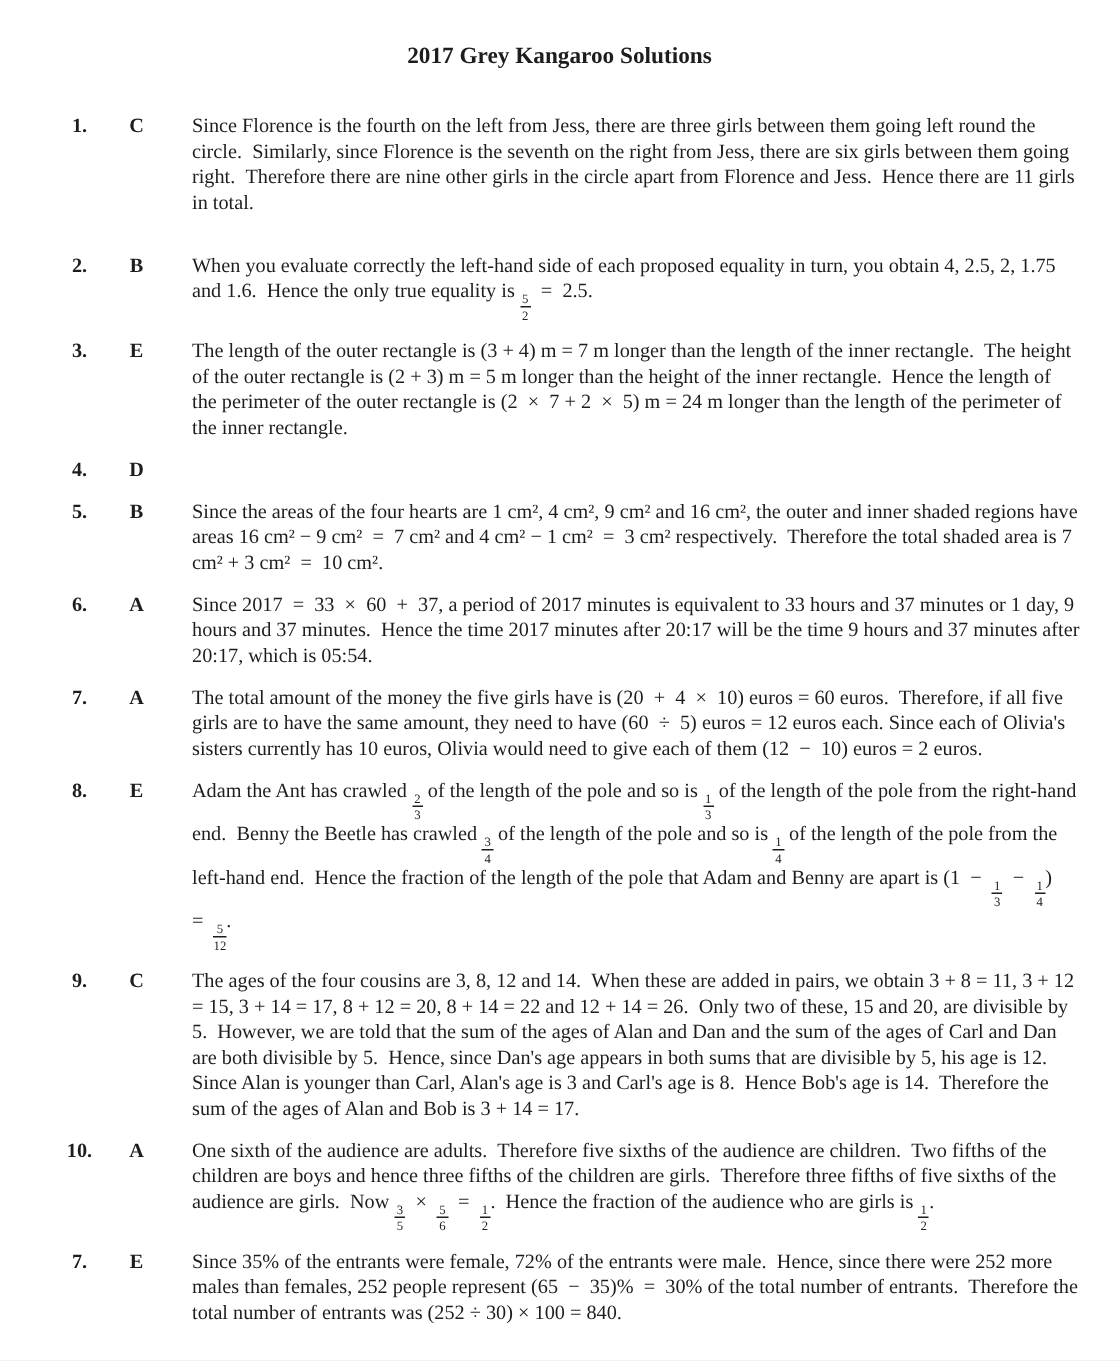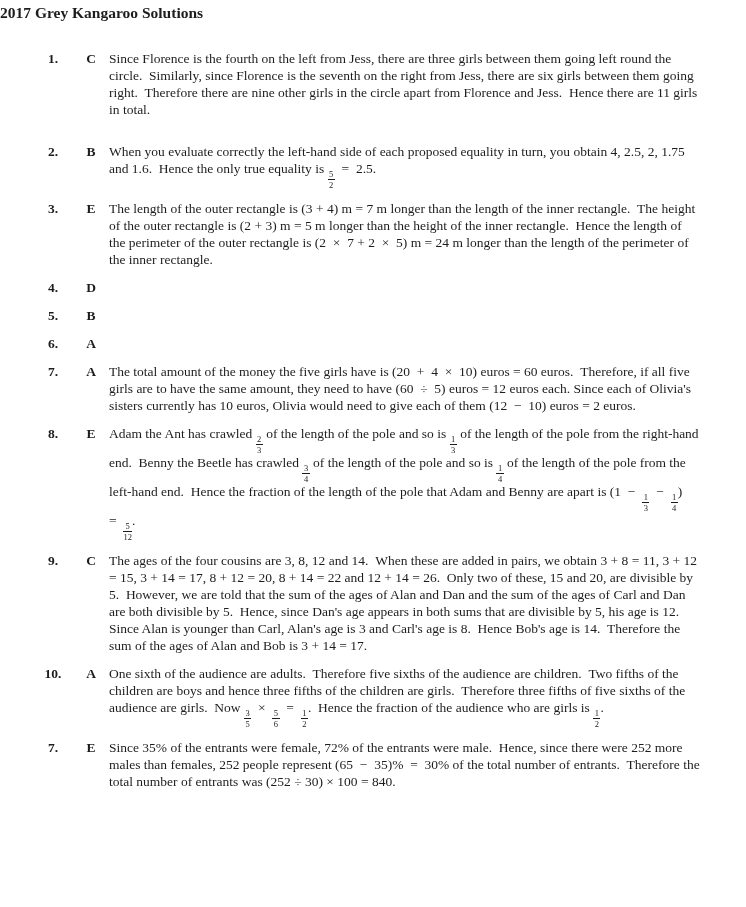--- a/index.html
+++ b/index.html
@@ -11,28 +11,29 @@
     color:var(--text,#1d1d1d);
     font-family:"Liberation Serif","DejaVu Serif",serif;
     font-size:13.5px;
     line-height:17px;
     overflow:hidden;
   }
   .title{
     font-weight:bold;
     font-size:15.5px;
     line-height:19px;
-    padding-top:3px;
+    text-align:center;
+    padding-top:28px;
   }
   .solutions{margin-top:28px;}
   .item{display:flex;align-items:flex-start;margin-bottom:11px;}
   .item:first-child{margin-bottom:25px;}
   .num{flex:none;width:24px;margin-left:41px;text-align:center;font-weight:bold;}
   .ans{flex:none;width:22px;margin-left:15px;text-align:center;font-weight:bold;}
-  .body{flex:none;width:592px;margin-left:7px;text-align:left;}
+  .body{flex:none;width:592px;margin-left:26px;text-align:left;}
   .frac{
     display:inline-flex;
     flex-direction:column;
     text-align:center;
     font-size:8.5px;
     line-height:8px;
     vertical-align:-4px;
   }
   .frac .fn{border-bottom:1px solid currentColor;padding:0 1.5px 1px;}
   .frac .fd{padding-top:1px;}
@@ -61,24 +62,26 @@
         <div class="ans">E</div>
         <div class="body">The length of the outer rectangle is (3 + 4) m = 7 m longer than the length of the inner rectangle. The height of the outer rectangle is (2 + 3) m = 5 m longer than the height of the inner rectangle. Hence the length of the perimeter of the outer rectangle is (2 × 7 + 2 × 5) m = 24 m longer than the length of the perimeter of the inner rectangle.</div>
       </div>
       <div class="item">
         <div class="num">4.</div>
         <div class="ans">D</div>
       </div>
       <div class="item">
         <div class="num">5.</div>
         <div class="ans">B</div>
+        <div class="body">Since the areas of the four hearts are 1 cm², 4 cm², 9 cm² and 16 cm², the outer and inner shaded regions have areas 16 cm² − 9 cm² = 7 cm² and 4 cm² − 1 cm² = 3 cm² respectively. Therefore the total shaded area is 7 cm² + 3 cm² = 10 cm².</div>
       </div>
       <div class="item">
         <div class="num">6.</div>
         <div class="ans">A</div>
+        <div class="body">Since 2017 = 33 × 60 + 37, a period of 2017 minutes is equivalent to 33 hours and 37 minutes or 1 day, 9 hours and 37 minutes. Hence the time 2017 minutes after 20:17 will be the time 9 hours and 37 minutes after 20:17, which is 05:54.</div>
       </div>
       <div class="item">
         <div class="num">7.</div>
         <div class="ans">A</div>
         <div class="body">The total amount of the money the five girls have is (20 + 4 × 10) euros = 60 euros. Therefore, if all five girls are to have the same amount, they need to have (60 ÷ 5) euros = 12 euros each. Since each of Olivia's sisters currently has 10 euros, Olivia would need to give each of them (12 − 10) euros = 2 euros.</div>
       </div>
       <div class="item">
         <div class="num">8.</div>
         <div class="ans">E</div>
         <div class="body">Adam the Ant has crawled <span class="frac">

